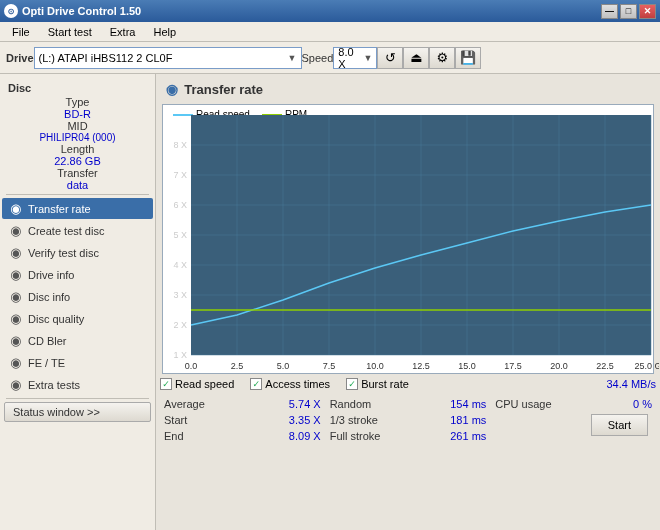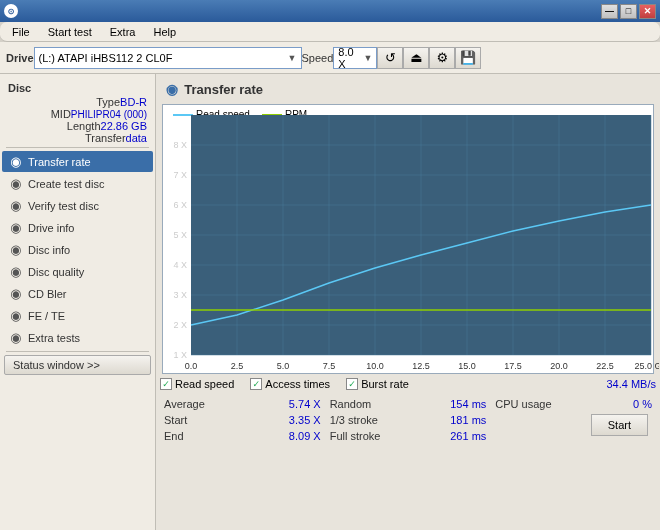--- a/index.html
+++ b/index.html
@@ -7,38 +7,38 @@
 
     
     .title-bar { height: 22px; background: linear-gradient(to bottom, #4a7cb5, #2a5a9a); display: flex; align-items: center; justify-content: space-between; padding: 0 4px; color: white; font-size: 11px; font-weight: bold; }
     .title-bar-left { display: flex; align-items: center; gap: 4px; }
     .title-icon { width: 14px; height: 14px; background: #fff; border-radius: 50%; display: flex; align-items: center; justify-content: center; font-size: 8px; color: #2a5a9a; }
     .title-controls { display: flex; gap: 2px; }
     .title-btn { width: 17px; height: 15px; background: linear-gradient(to bottom, #e0e0e0, #c0c0c0); border: 1px solid #888; display: flex; align-items: center; justify-content: center; font-size: 9px; cursor: pointer; color: #000; }
     .title-btn.close { background: linear-gradient(to bottom, #e86060, #c04040); color: white; }
 
     
-    .menu-bar { height: 20px; background: #f0ece4; border-bottom: 1px solid #c0bdb5; display: flex; align-items: center; padding: 0 4px; gap: 2px; border-radius: 7px; }
+    .menu-bar { height: 20px; background: #f0ece4; border-bottom: 1px solid #c0bdb5; display: flex; align-items: center; padding: 0 4px; gap: 2px; }
     .menu-item { padding: 2px 8px; font-size: 11px; cursor: pointer; border-radius: 2px; }
 
     
     .drive-bar { height: 32px; background: #f0ece4; border-bottom: 1px solid #c0bdb5; display: flex; align-items: center; padding: 0 6px; }
     .drive-label { font-size: 11px; font-weight: bold; color: #333; }
     .drive-select { height: 22px; background: white; border: 1px solid #7a9cc8; padding: 0 4px; font-size: 11px; width: 268px; display: flex; align-items: center; justify-content: space-between; cursor: pointer; }
     .drive-select-arrow { font-size: 9px; color: #555; }
     .speed-label { font-size: 11px; color: #333; }
     .speed-select { height: 22px; background: white; border: 1px solid #7a9cc8; padding: 0 4px; font-size: 11px; width: 44px; display: flex; align-items: center; justify-content: space-between; cursor: pointer; }
     .icon-btn { width: 26px; height: 22px; background: linear-gradient(to bottom, #f5f3ef, #ddd9d0); border: 1px solid #aaa; display: flex; align-items: center; justify-content: center; cursor: pointer; font-size: 13px; }
 
     
     .main-content { display: flex; height: 468px; }
 
     
     .sidebar { width: 156px; background: #f0ece4; border-right: 1px solid #c0bdb5; padding: 4px 0; flex-shrink: 0; }
-    .disc-row { display: flex; justify-content: flex-end; align-items: center; padding: 0 8px; font-size: 11px; }
+    .disc-row { display: flex; justify-content: flex-start; align-items: center; padding: 0 20px; font-size: 11px; flex-direction: column; }
     .disc-row .label { color: #333; }
     .disc-row .value { color: #0000cc; font-size: 11px; }
     .sidebar-item { display: flex; align-items: center; gap: 4px; padding: 3px 6px; cursor: pointer; font-size: 11px; color: #333; border-radius: 2px; margin: 1px 2px; }
     .sidebar-item.active { background: #3a6ea8; color: white; }
     .sidebar-item.active .item-icon { color: white; }
     .item-icon { font-size: 13px; width: 16px; text-align: center; color: #555; }
     .sidebar-divider { height: 1px; background: #c0bdb5; margin: 3px 6px; }
     .status-btn { display: flex; align-items: center; gap: 4px; padding: 3px 8px; cursor: pointer; font-size: 11px; color: #333; margin: 2px 4px; background: linear-gradient(to bottom, #f5f3ef, #ddd9d0); border: 1px solid #aaa; border-radius: 2px; }
 
     
@@ -70,20 +70,21 @@
     .start-btn { height: 22px; padding: 0 16px; background: linear-gradient(to bottom, #f5f3ef, #ddd9d0); border: 1px solid #aaa; font-size: 11px; cursor: pointer; }
 
     .disc-section-label { font-size: 11px; font-weight: bold; color: #333; padding: 4px 8px 2px; }
   </style>
 </head>
 <body>
 
 <div class="title-bar">
   <div class="title-bar-left">
     <div class="title-icon">⊙</div>
+    <span>Opti Drive Control 1.50</span>
   </div>
   <div class="title-controls">
     <div class="title-btn">—</div>
     <div class="title-btn">□</div>
     <div class="title-btn close">✕</div>
   </div>
 </div>
 
 <div class="menu-bar">
   <span class="menu-item">File</span>

